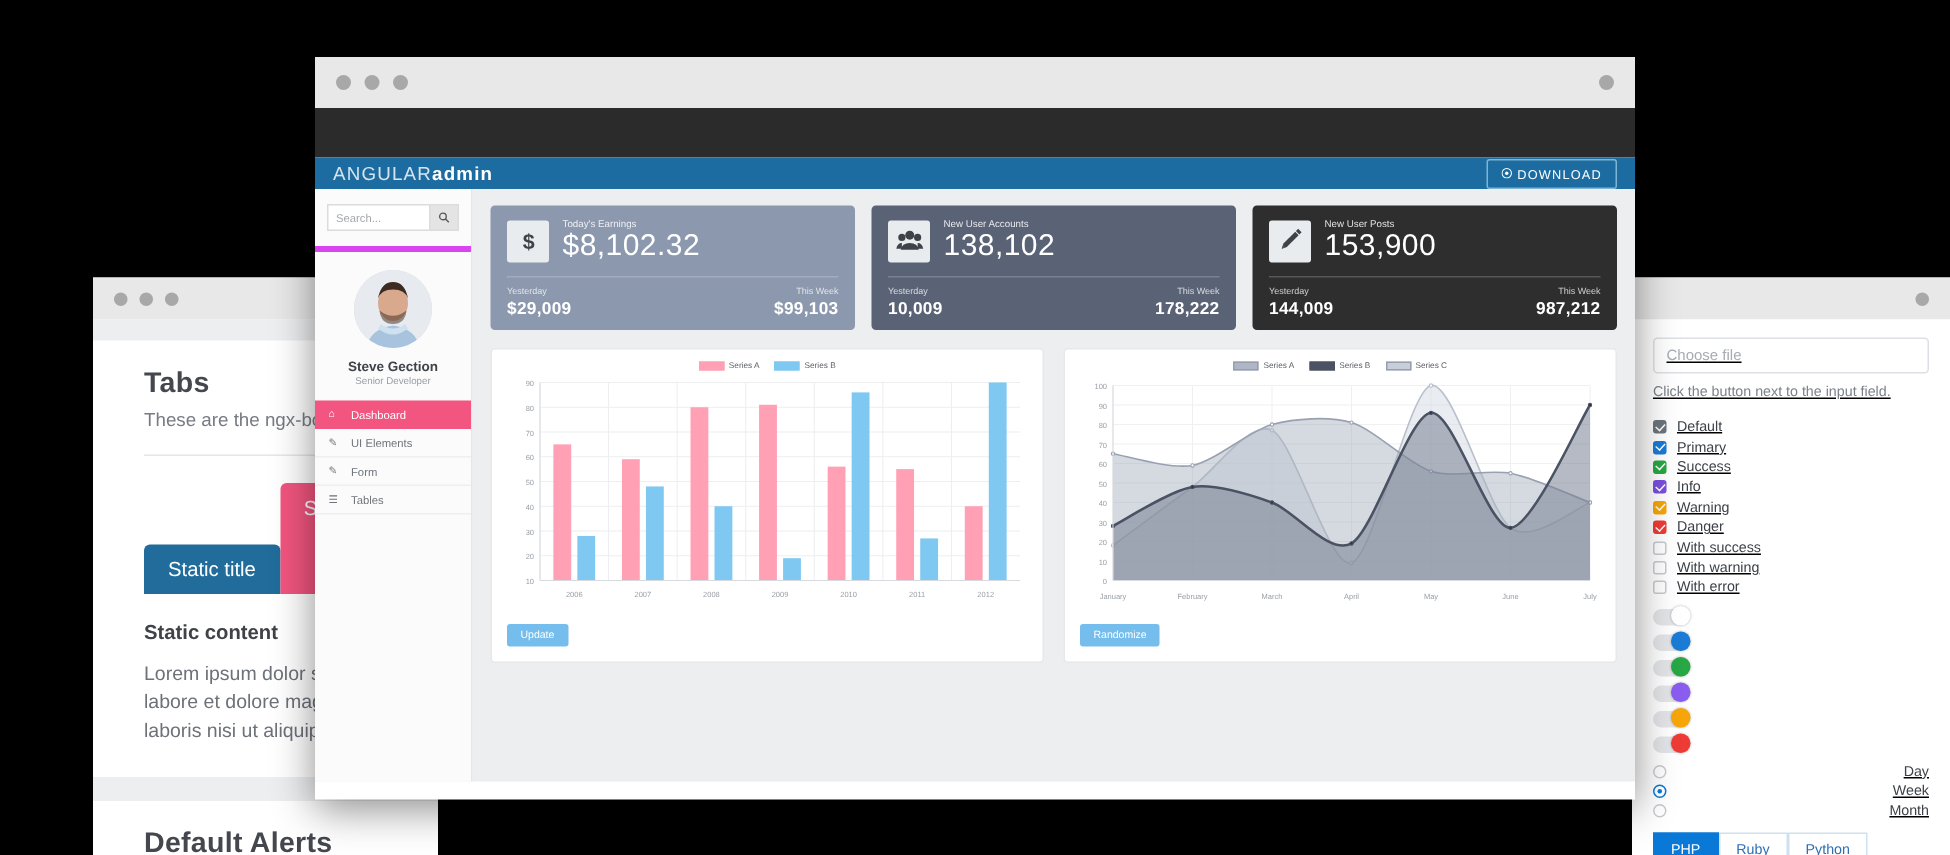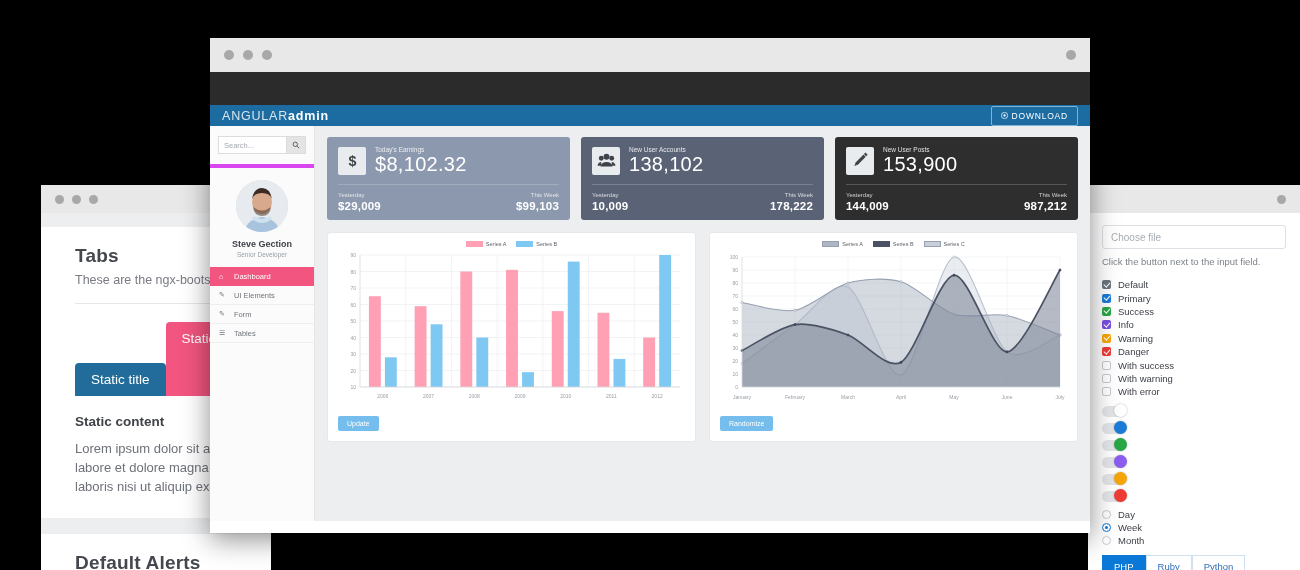--- a/index.html
+++ b/index.html
@@ -7,55 +7,55 @@
        font-family:"Liberation Sans","DejaVu Sans",sans-serif;}
 
   
   .win{position:absolute;background:#fff;box-shadow:0 6px 26px rgba(0,0,0,.45);}
   .chrome{background:#e8e8e8;height:30px;display:flex;align-items:center;
           padding:0 14px;box-sizing:border-box;}
   .dot{width:9px;height:9px;border-radius:50%;background:#a8a8a8;margin-right:8px;}
   .chrome .spacer{flex:1;}
 
   
-  #left-window{left:41px;top:185px;width:230px;height:385px;}
+  #left-window{left:62px;top:185px;width:230px;height:385px;}
   #left-window .chrome{height:28px;}
   #left-body{background:#eceef0;height:357px;overflow:hidden;position:relative;}
   .lcard{background:#fff;margin:14px 0 0 0;padding:18px 0 22px 34px;}
   .lcard h2{margin:0 0 6px 0;font-size:19px;font-weight:bold;color:#44474d;letter-spacing:.2px;}
   .lcard p.sub{margin:0;font-size:12.5px;color:#777b82;white-space:nowrap;}
   .lrule{height:1px;background:#e4e6e8;margin:16px 28px 0 0;}
   .ltabs{display:flex;margin-top:18px;}
   .ltab{padding:9px 16px;font-size:13.5px;color:#fff;border-radius:4px 4px 0 0;white-space:nowrap;}
   .ltab.blue{background:#216c9b;margin-top:41px;}
   .ltab.pink{background:#f2557f;}
   .lstatic{margin-top:18px;}
   .lstatic h3{margin:0 0 10px 0;font-size:13.5px;font-weight:bold;color:#3f4248;}
   .lstatic p{margin:0;font-size:13px;line-height:19px;color:#6d7178;white-space:nowrap;}
 
   
   #right-window{left:1088px;top:185px;width:212px;height:385px;}
   #right-window .chrome{height:28px;justify-content:flex-end;}
   #right-window .chrome .dot{margin:0;}
-  #rbody{background:#fff;height:357px;padding:12px 14px 0 14px;box-sizing:border-box;overflow:hidden;}
+  #rbody{background:#fff;height:357px;padding:12px 14px 0 14px;box-sizing:border-box;overflow:hidden;text-decoration:underline;}
   .filebox{border:1px solid #dcdfe3;border-radius:3px;height:22px;display:flex;align-items:center;
            padding:0 8px;font-size:10px;color:#a7acb3;}
   .hinttext{font-size:9.5px;color:#7d828a;margin:7px 0 11px 0;}
   .cbrow{display:flex;align-items:center;height:13.4px;}
   .cbox{width:9px;height:9px;border-radius:2px;margin-right:7px;position:relative;
         border:1px solid #c6cad0;background:#fff;box-sizing:border-box;flex:0 0 auto;}
   .cbox.on{border:none;}
   .cbox.on:after{content:"";position:absolute;left:2.5px;top:0.5px;width:2.5px;height:5px;
         border:solid #fff;border-width:0 1.4px 1.4px 0;transform:rotate(42deg);}
   .cblabel{font-size:9.5px;color:#3d4249;}
   .togrow{display:flex;align-items:center;height:17px;}
   .tog{width:24px;height:11px;border-radius:7px;background:#e3e5e8;position:relative;}
   .tog .knob{position:absolute;right:-1px;top:-1.5px;width:13px;height:13px;border-radius:50%;
              background:#fff;box-shadow:0 0 2px rgba(0,0,0,.3);}
-  .radrow{display:flex;align-items:center;height:13.4px;}
+  .radrow{display:flex;align-items:center;height:13.4px;justify-content:space-between;}
   .rad{width:9px;height:9px;border-radius:50%;border:1px solid #c6cad0;background:#fff;
        margin-right:7px;position:relative;box-sizing:border-box;flex:0 0 auto;}
   .rad.on{border:1px solid #0a78d6;}
   .rad.on:after{content:"";position:absolute;left:1.7px;top:1.7px;width:3.6px;height:3.6px;
        border-radius:50%;background:#0a78d6;}
   .langtabs{display:flex;margin-top:7px;}
   .ltabbtn{font-size:9.5px;padding:5px 11px;border:1px solid #cfe0f0;color:#2f6fb5;background:#fff;}
   .ltabbtn.active{background:#0a78d6;color:#fff;border-color:#0a78d6;}
 
   

